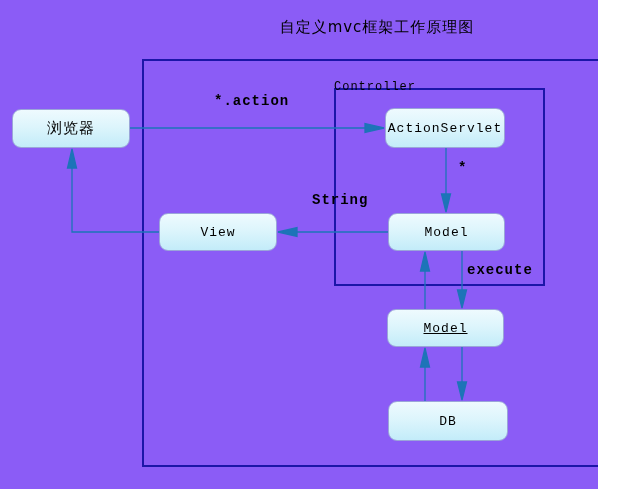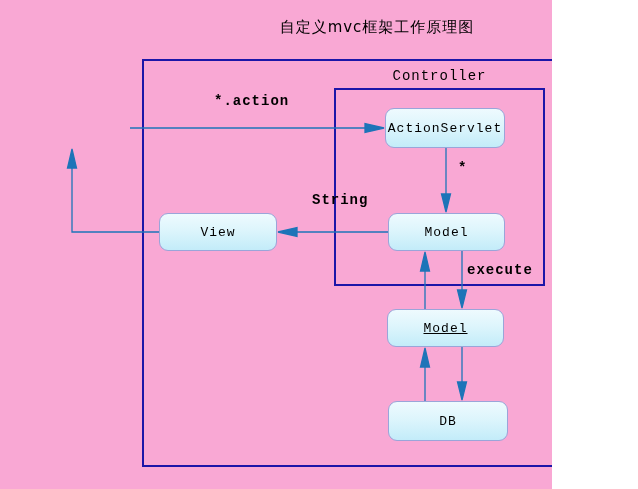--- a/index.html
+++ b/index.html
@@ -2,23 +2,23 @@
 <html><head>
 <meta charset="utf-8">
 <style>
   html, body {
     margin: 0;
     padding: 0;
     background: #ffffff;
   }
   .canvas {
     position: relative;
-    width: 552px;
+    width: 598px;
     height: 489px;
-    background: #f9a8d4;
+    background: #8b5cf6;
     font-family: "Liberation Mono", "DejaVu Sans Mono", monospace;
     color: #000000;
     overflow: hidden;
   }
   .title {
     position: absolute;
     left: 142px;
     top: 18px;
     width: 470px;
     text-align: center;
@@ -40,24 +40,24 @@
   }
   .controller-frame {
     left: 334px;
     top: 88px;
     width: 207px;
     height: 194px;
   }
   .controller-label {
     position: absolute;
     left: 334px;
-    top: 68px;
+    top: 80px;
     width: 211px;
-    text-align: center;
-    font-size: 14px;
+    text-align: left;
+    font-size: 12px;
     letter-spacing: 1px;
   }
   .node {
     position: absolute;
     box-sizing: border-box;
     border: 1px solid #9aa5d9;
     border-radius: 9px;
     background: linear-gradient(180deg, #eefafe 0%, #ddf5fc 45%, #c3ecf9 100%);
     display: flex;
     align-items: center;
@@ -143,20 +143,21 @@
         <polygon points="425,348 420.5,367 429.5,367"></polygon>
       </g>
 
       <g>
         <line x1="462" y1="347" x2="462" y2="382"></line>
         <polygon points="462,400 457.5,382 466.5,382"></polygon>
       </g>
     </g>
   </svg>
 
+  <div class="node node-browser">浏览器</div>
   <div class="node node-view">View</div>
   <div class="node node-actionservlet">ActionServlet</div>
   <div class="node node-action">Model</div>
   <div class="node node-model">Model</div>
   <div class="node node-db">DB</div>
 
   <div class="edge-label label-request">*.action</div>
   <div class="edge-label label-star">*</div>
   <div class="edge-label label-string">String</div>
   <div class="edge-label label-execute">execute</div>

